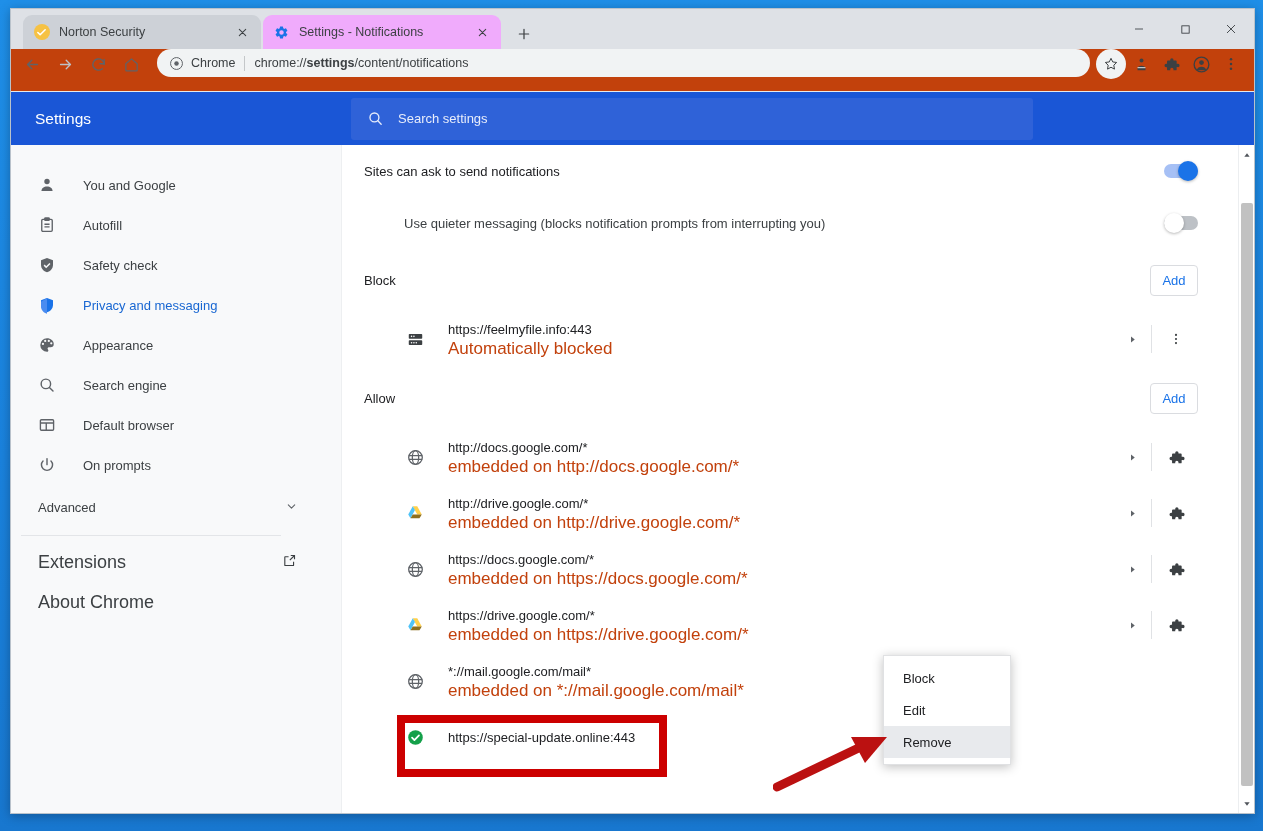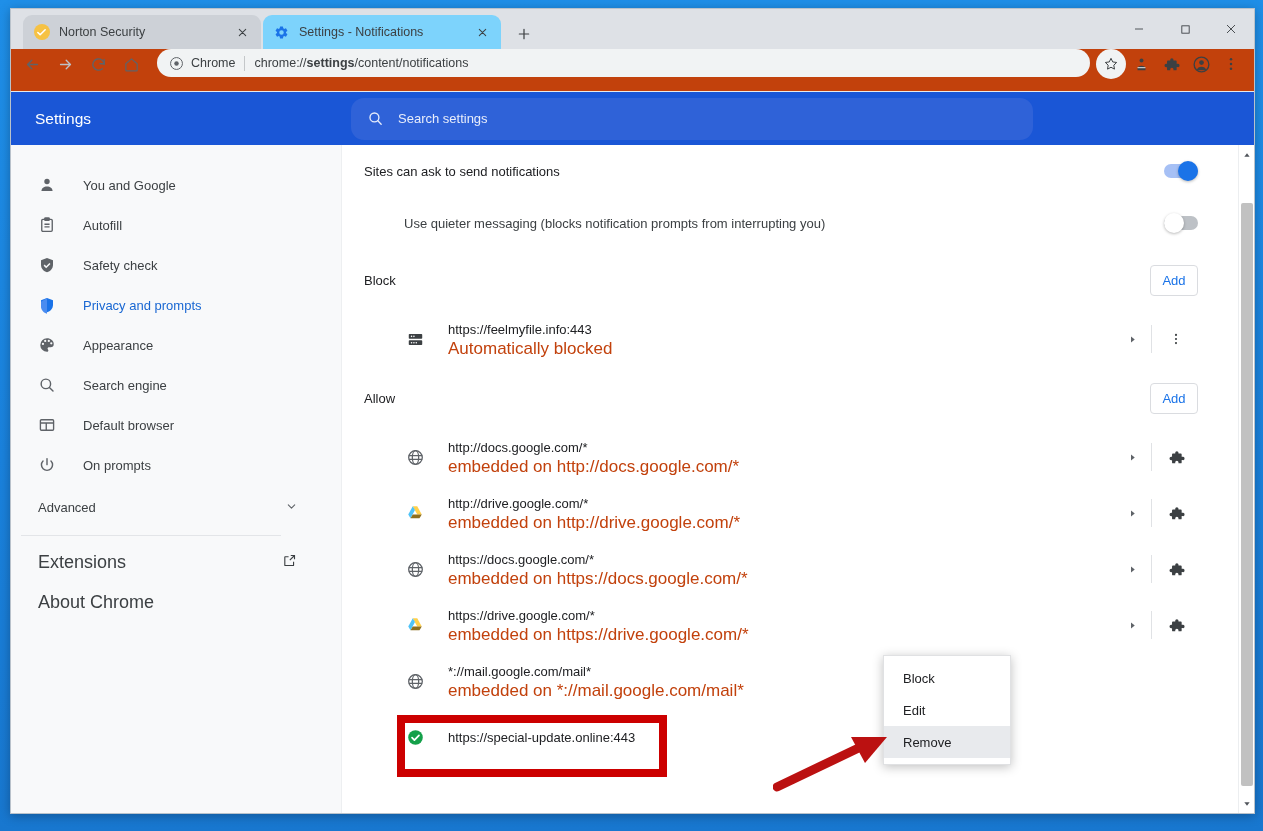--- a/index.html
+++ b/index.html
@@ -33,21 +33,21 @@
   .tab {
     position: absolute;
     top: 6px; height: 34px;
     border-radius: 9px 9px 0 0;
     display: flex; align-items: center;
     padding: 0 10px;
     font-size: 12.5px;
     color: #3c4043;
   }
   .tab.inactive { left: 12px; width: 238px; background: #cdd1d7; }
-  .tab.active   { left: 252px; width: 238px; background: #7dd3fc; }
+  .tab.active   { left: 252px; width: 238px; background: #f0abfc; }
   .tab-favicon {
     width: 17px; height: 17px; flex: 0 0 17px;
     margin-right: 9px;
     display: flex; align-items: center; justify-content: center;
   }
   .norton-badge {
     width: 16px; height: 16px; border-radius: 50%;
     background: #f6c244;
     display: flex; align-items: center; justify-content: center;
   }
@@ -120,21 +120,21 @@
     display: flex; align-items: center;
     color: #fff;
   }
   .settings-title {
     width: 340px; padding-left: 24px;
     font-size: 15.5px; font-weight: 400;
   }
   .search-box {
     width: 682px; height: 42px;
     background: #2f62d8;
-    border-radius: 13px;
+    border-radius: 3px;
     display: flex; align-items: center;
     padding: 0 16px;
   }
   .search-box .sicon { color:#e6ecfb; margin-right: 14px; display:flex; }
   .search-ph { font-size: 13px; color: #e8edfb; }
 
   
   .content {
     display: flex;
     height: 669px;
@@ -479,21 +479,21 @@
         <span>Safety check</span>
       </div>
 
       <div class="nav-item active">
         <span class="nic">
           <svg width="18" height="18" viewBox="0 0 24 24">
               <path d="M12 2.5l8 3.2v6c0 5-3.4 8.8-8 10-4.6-1.2-8-5-8-10v-6z" fill="#1a73e8"></path>
               <path d="M12 2.5v21.2c-4.6-1.2-8-5-8-10v-6z" fill="#4a8cf0"></path>
             </svg>
         </span>
-        <span>Privacy and prompts</span>
+        <span>Privacy and messaging</span>
       </div>
 
       <div class="nav-item">
         <span class="nic">
           <svg width="18" height="18" viewBox="0 0 24 24" fill="#5f6368">
               <path d="M12 3a9 9 0 000 18c1 0 1.8-.8 1.8-1.8 0-.5-.2-.9-.5-1.2-.3-.3-.5-.7-.5-1.2 0-1 .8-1.8 1.8-1.8h2.1A4.3 4.3 0 0021 10.7C21 6.4 16.9 3 12 3zM6.6 12a1.5 1.5 0 111.5-1.5A1.5 1.5 0 016.6 12zm3-4a1.5 1.5 0 111.5-1.5A1.5 1.5 0 019.6 8zm4.8 0a1.5 1.5 0 111.5-1.5A1.5 1.5 0 0114.4 8zm3.3 3.3a1.5 1.5 0 111.5-1.5 1.5 1.5 0 01-1.5 1.5z"></path>
             </svg>
         </span>
         <span>Appearance</span>
       </div>

